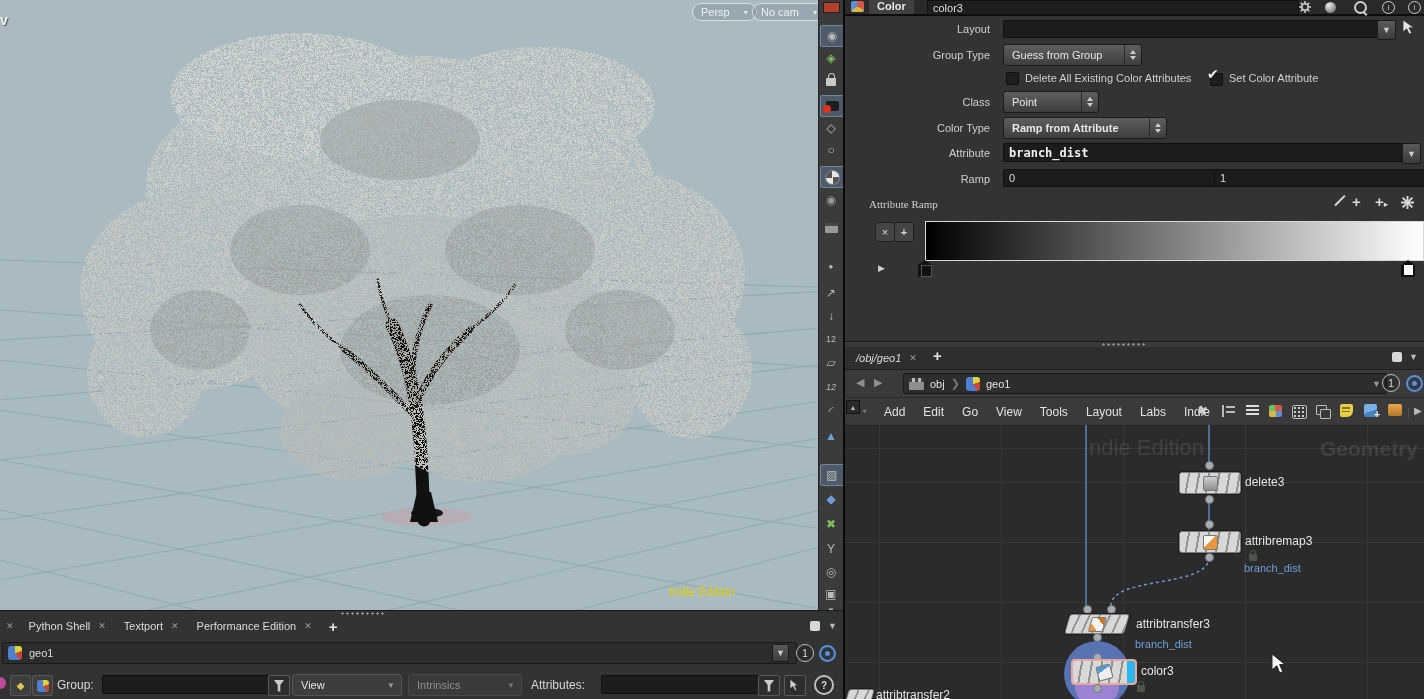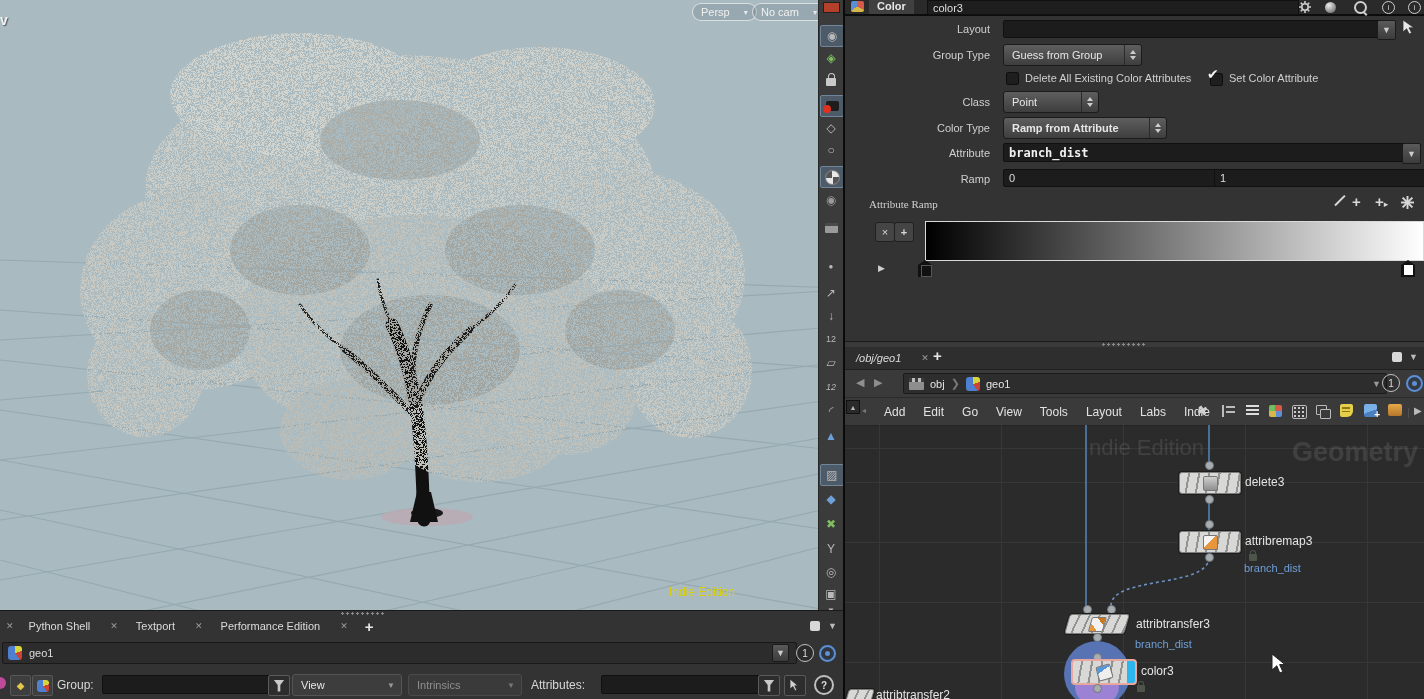--- a/index.html
+++ b/index.html
@@ -44,21 +44,21 @@
   .lockicon{width:10px;height:8px;background:#c9c9c9;border-radius:1px;position:relative;margin-top:4px;}
   .lockicon::before{content:"";position:absolute;left:1.5px;top:-5px;width:7px;height:6px;border:1.5px solid #c9c9c9;
            border-bottom:none;border-radius:4px 4px 0 0;box-sizing:border-box;}
   .camicon{width:13px;height:10px;background:#1d1d1d;border-radius:2px;position:relative;}
   .camicon::after{content:"";position:absolute;left:-3px;bottom:-2px;width:8px;height:8px;border-radius:50%;background:#e03020;}
   .clapicon{width:13px;height:10px;background:#9a9a9a;border-radius:1px;position:relative;}
   .clapicon::before{content:"";position:absolute;left:0;top:0;width:13px;height:3px;background:#4a4a4a;}
   .ballicon{width:13px;height:13px;border-radius:50%;background:conic-gradient(#e8e8e8 0 25%,#555 25% 50%,#e8e8e8 50% 75%,#555 75%);border:1px solid #888;}
   
   #bottom-panel{position:absolute;left:0;top:610px;width:843px;height:89px;background:#333;border-top:1px solid #1a1a1a;}
-  .btab{display:flex;align-items:center;gap:20px;padding:0 9px;color:#dcdcdc;font-size:11px;height:20px;}
+  .btab{display:flex;align-items:center;gap:8px;padding:0 9px;color:#dcdcdc;font-size:11px;height:20px;}
   .tclose{color:#9a9a9a;font-size:9px;}
   .mini-sq{width:10px;height:10px;background:#d8d8d8;border-radius:2px;}
   .tool-sq{position:absolute;width:19px;height:19px;background:#3e3e3e;border:1px solid #575757;border-radius:2px;
            display:flex;align-items:center;justify-content:center;}
   
   #param-panel{position:absolute;left:845px;top:0;width:579px;height:341px;background:#333;}
   #param-header{position:absolute;left:0;top:0;width:100%;height:14px;background:#2a2a2a;border-bottom:2px solid #0c0c0c;}
   .hicon{position:absolute;top:1px;width:15px;height:12px;display:flex;align-items:center;justify-content:center;color:#cfcfcf;}
   .gearsvg{display:block;}
   
@@ -83,21 +83,21 @@
       display:flex;align-items:center;justify-content:center;box-shadow:0 0 0 1px #1d1d1d;}
   .nicon{width:13px;height:13px;border-radius:2px;border:1px solid #777;}
   .ndot{position:absolute;width:7px;height:7px;border-radius:50%;background:#a8adb2;border:1px solid #70757a;}
   .wire{position:absolute;width:2px;background:#4a7098;}
   .nlabel{position:absolute;color:#e4e4e4;font-size:12px;white-space:nowrap;}
   .ntag{position:absolute;color:#6f9fd8;font-size:11px;white-space:nowrap;}
   .nlock{position:absolute;width:8px;height:7px;background:#4d554b;border-radius:1px;}
   .nlock::before{content:"";position:absolute;left:1px;top:-4px;width:6px;height:5px;border:1.5px solid #4d554b;
       border-bottom:none;border-radius:3px 3px 0 0;box-sizing:border-box;}
   .skew{transform:skewX(-16deg);}
-  .watermark{position:absolute;font-weight:bold;color:rgba(255,255,255,0.10);font-size:27px;white-space:nowrap;}
+  .watermark{position:absolute;font-weight:bold;color:rgba(255,255,255,0.10);font-size:21px;white-space:nowrap;}
   .dots-handle{position:absolute;width:46px;height:3px;
       background-image:radial-gradient(circle,#8a8a8a 1px,transparent 1.2px);background-size:5px 3px;}
   .mag{width:9px;height:9px;border:2px solid #cfcfcf;border-radius:50%;position:relative;}
   .mag::after{content:"";position:absolute;width:2px;height:5px;background:#cfcfcf;left:8px;top:8px;transform:rotate(-45deg);}
   .geoicon{width:14px;height:14px;border-radius:3px;
       background:conic-gradient(from 200deg,#4f7fd0 0 45%,#d6d63a 45% 65%,#cc4433 65% 85%,#4f7fd0 85%);}
   .clap2{width:15px;height:12px;background:#8e8e8e;border-radius:1px;position:relative;}
   .clap2::before{content:"";position:absolute;left:0;top:0;width:100%;height:4px;
       background:repeating-linear-gradient(90deg,#3c3c3c 0 3px,#bbb 3px 6px);}
 </style>

